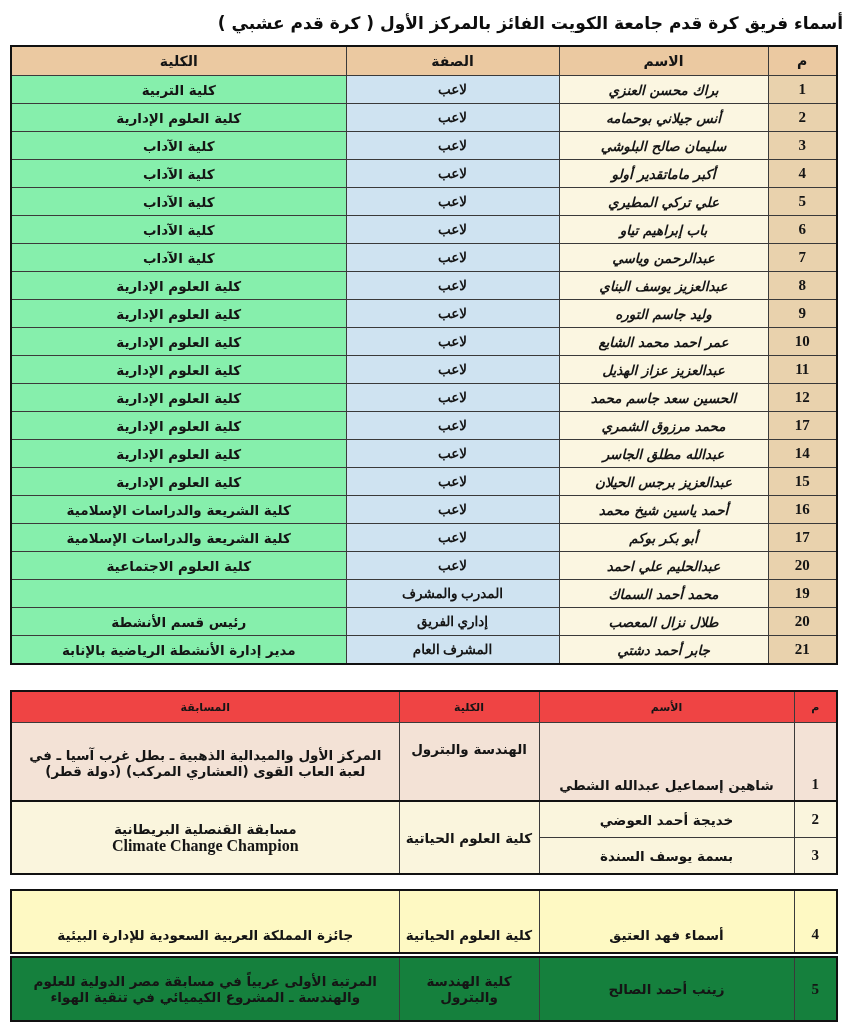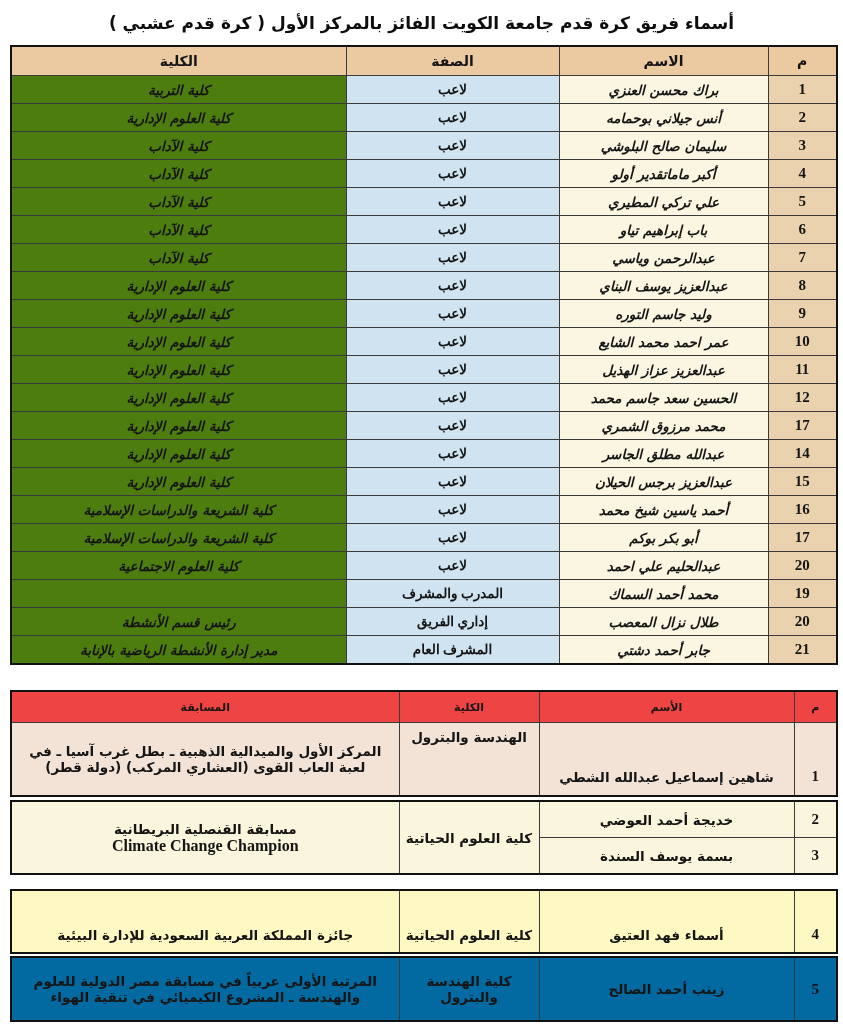--- a/index.html
+++ b/index.html
@@ -4,21 +4,21 @@
 <style>
   html,body{margin:0;padding:0;}
   body{
     width:843px;height:1024px;background:#ffffff;
     font-family:"DejaVu Sans", sans-serif;
     color:#151515;
   }
   .page{position:relative;width:843px;height:1024px;background:#ffffff;overflow:hidden;}
   .title{
     position:absolute;top:13px;left:0;right:0;
-    text-align:center;direction:rtl;
+    direction:rtl;
     font-size:17px;font-weight:bold;color:#0d0d0d;
   }
   table{
     position:absolute;left:10px;width:826px;
     border-collapse:collapse;table-layout:fixed;
     direction:rtl;
     border:2px solid #111;
   }
   td,th{
     border:1px solid #3a3a3a;
@@ -27,39 +27,39 @@
     padding:0 4px;overflow:hidden;
     color:#151515;
   }
   
   #t1{top:45px;}
   #t1 th{height:28px;background:#ebc9a1;font-size:14px;}
   #t1 td{height:27px;}
   #t1 td.num{background:#e9d2ad;font-family:"Liberation Serif", serif;font-size:15px;}
   #t1 td.name{background:#fbf6e1;font-style:italic;}
   #t1 td.role{background:#cfe3f1;font-family:Liberation Serif, serif;}
-  #t1 td.college{background:#4d7c0f;font-style:italic;}
+  #t1 td.college{background:#86efac;}
   
   #t2{top:690px;}
   #t2 th{height:30px;background:#ef4444;font-size:11px;}
   #t2 td{height:62px;background:#f3e2d6;}
   #t2 td.num{font-family:"Liberation Serif", serif;font-size:15px;vertical-align:bottom;padding-bottom:10px;}
   #t2 td.name{vertical-align:bottom;padding-bottom:10px;}
-  #t2 td.college{vertical-align:top;padding-top:6px;margin-top:48px;}
+  #t2 td.college{vertical-align:top;padding-top:18px;margin-top:48px;}
   
   #t3 td{height:35px;background:#faf5dd;}
   #t3{top:800px;}
   #t3 td.num{font-family:"Liberation Serif", serif;font-size:15px;}
   
   #t4{top:889px;}
   #t4 td{height:52px;background:#fef9c3;vertical-align:bottom;padding-bottom:9px;}
   #t4 td.num{font-family:"Liberation Serif", serif;font-size:15px;}
   
   #t5{top:956px;}
-  #t5 td{height:62px;background:#0369a1;}
+  #t5 td{height:62px;background:#15803d;}
   #t5 td.num{font-family:"Liberation Serif", serif;font-size:15px;}
   .latin{
     font-family:"Liberation Serif", serif;
     font-size:16px;font-weight:bold;direction:ltr;
   }
   .comp-line{direction:rtl;}
 </style>
 </head>
 <body>
 

